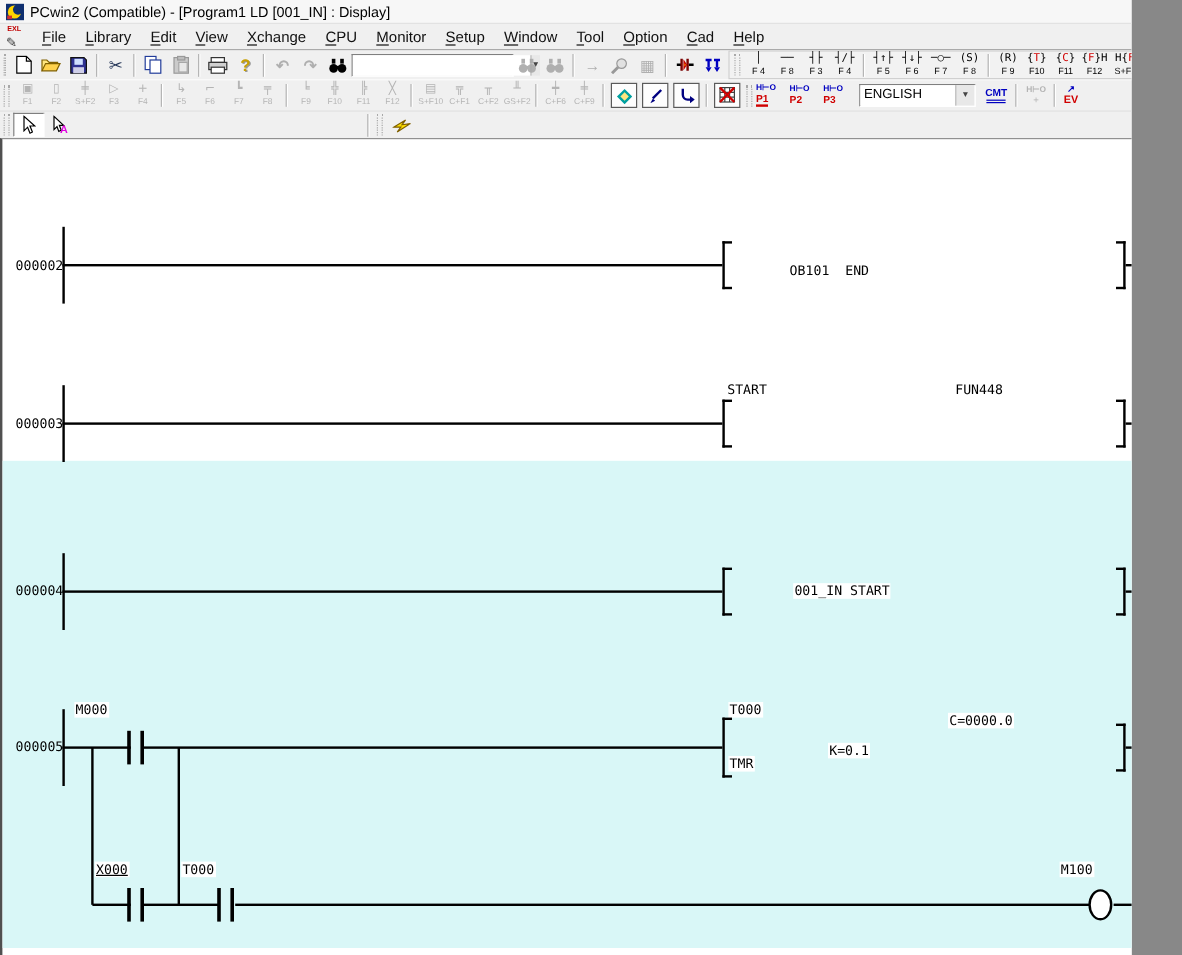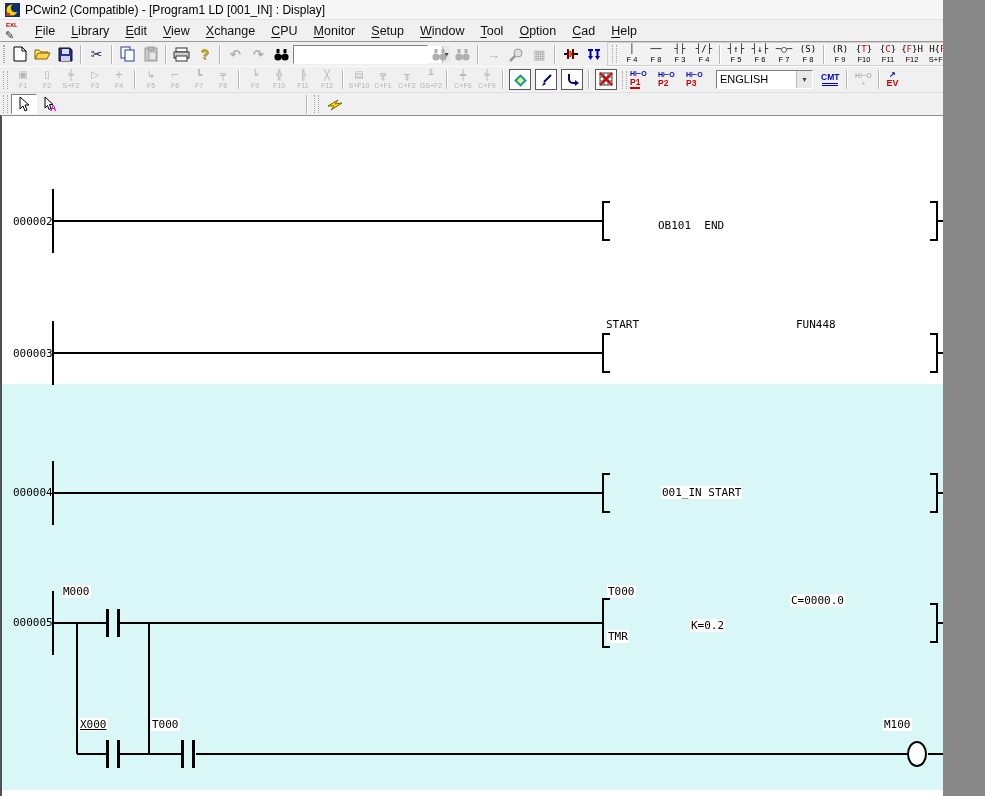--- a/index.html
+++ b/index.html
@@ -514,21 +514,21 @@
 
     <div class="lt nobg" style="left:10px;top:500px;">000005</div>
     <div class="lt" style="left:60px;top:469px;">M000</div>
     <div class="hl" style="left:50px;top:506px;width:57px;"></div>
     <div class="vl3" style="left:104px;top:493px;height:28px;"></div>
     <div class="vl3" style="left:115px;top:493px;height:28px;"></div>
     <div class="hl" style="left:118px;top:506px;width:482px;"></div>
     <div class="lt" style="left:605px;top:469px;">T000</div>
     <div class="brk-l" style="left:600px;top:482px;height:50px;"></div>
     <div class="lt" style="left:605px;top:514px;">TMR</div>
-    <div class="lt" style="left:688px;top:503px;">K=0.2</div>
+    <div class="lt" style="left:688px;top:503px;">K=0.1</div>
     <div class="lt" style="left:788px;top:478px;">C=0000.0</div>
     <div class="brk-r" style="left:928px;top:487px;height:40px;"></div>
     <div class="hl" style="left:936px;top:506px;width:24px;"></div>
 
     <div class="vl" style="left:74px;top:507px;height:131px;"></div>
     <div class="vl" style="left:146px;top:507px;height:131px;"></div>
     <div class="lt" style="left:77px;top:602px;text-decoration:underline;">X000</div>
     <div class="lt" style="left:149px;top:602px;">T000</div>
     <div class="lt" style="left:881px;top:602px;">M100</div>
     <div class="hl" style="left:75px;top:637px;width:32px;"></div>

